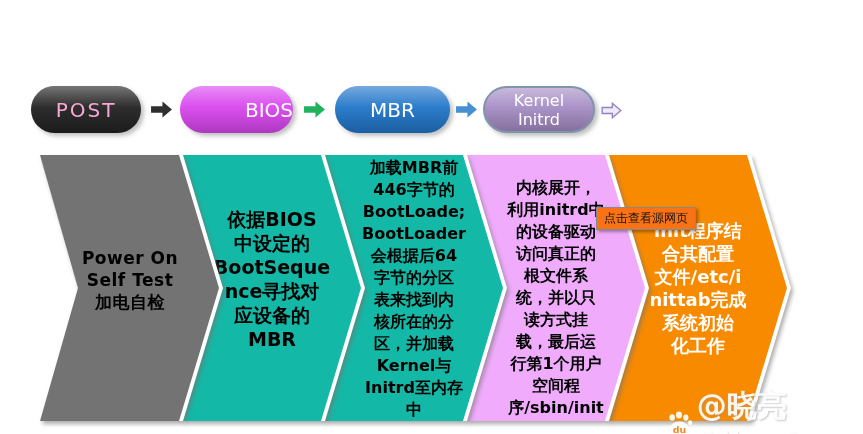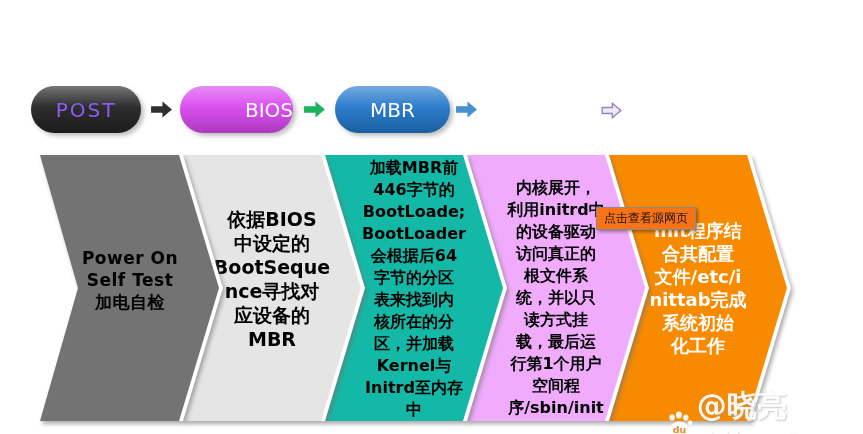--- a/index.html
+++ b/index.html
@@ -69,50 +69,54 @@
   .watermark .wm-text{font-size:30px;font-weight:bold;
     text-shadow:1px 1px 2px rgba(150,150,150,.6);}
 </style>
 </head>
 <body>
 
 <div class="stage">
 
 
   <div class="oval oval-post" style="background-color: rgb(34, 34, 34);">
-    <span style="color: #8b5cf6;">POST</span>
+    <span style="color: #f9a8d4;">POST</span>
   </div>
   <svg class="conn conn1" viewBox="0 0 24 20">
     <path d="M1 6.5 L13 6.5 L13 1.5 L23 10 L13 18.5 L13 13.5 L1 13.5 Z" fill="#2f2f2f" stroke="none"></path>
   </svg>
   <div class="oval oval-bios" style="background-color: #d946ef; justify-content: flex-end;">
     <span style="color: rgb(255, 255, 255);">BIOS</span>
   </div>
   <svg class="conn conn2" viewBox="0 0 24 20">
     <path d="M1 6.5 L13 6.5 L13 1.5 L23 10 L13 18.5 L13 13.5 L1 13.5 Z" fill="#1fb25c" stroke="none"></path>
   </svg>
   <div class="oval oval-mbr" style="background-color: rgb(33, 118, 201);">
     <span style="color: rgb(255, 255, 255);">MBR</span>
   </div>
   <svg class="conn conn3" viewBox="0 0 24 20">
     <path d="M1 6.5 L13 6.5 L13 1.5 L23 10 L13 18.5 L13 13.5 L1 13.5 Z" fill="#468fd2" stroke="none"></path>
   </svg>
+  <div class="oval oval-kernel" style="background-color: rgb(166, 141, 197);">
+    <span style="color: rgb(255, 255, 255);">Kernel
+Initrd</span>
+  </div>
   <svg class="conn conn4" viewBox="0 0 24 20">
     <path d="M1 6.5 L13 6.5 L13 1.5 L23 10 L13 18.5 L13 13.5 L1 13.5 Z" stroke-width="1.6" fill="#efeaf8" stroke="#9183c0"></path>
   </svg>
 
   <div class="chev-wrap cw1">
     <div class="chev" style="background-color: #737373;">
       <div class="chev-text t1" style="color: rgb(0, 0, 0);">Power On
 Self Test
 加电自检</div>
     </div>
   </div>
   <div class="chev-wrap cw2">
-    <div class="chev" style="background-color: #e5e5e5;">
+    <div class="chev" style="background-color: #14b8a6;">
       <div class="chev-text t2" style="color: rgb(0, 0, 0);">依据BIOS
 中设定的
 BootSeque
 nce寻找对
 应设备的
 MBR</div>
     </div>
   </div>
   <div class="chev-wrap cw3">
     <div class="chev" style="background-color: #14b8a6;">

